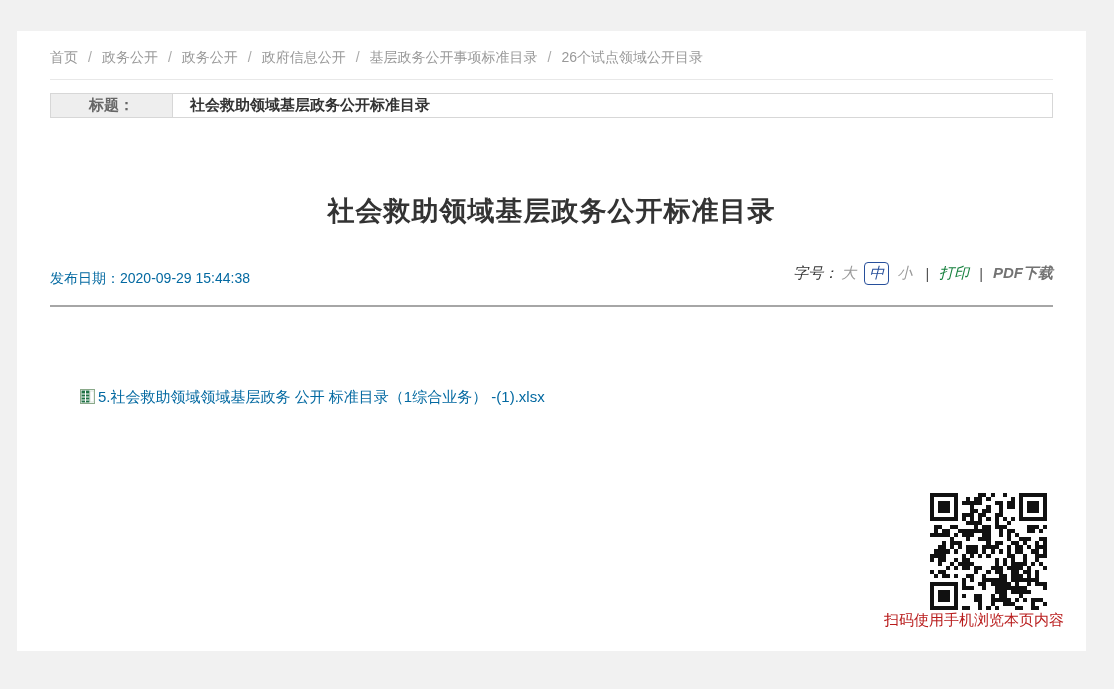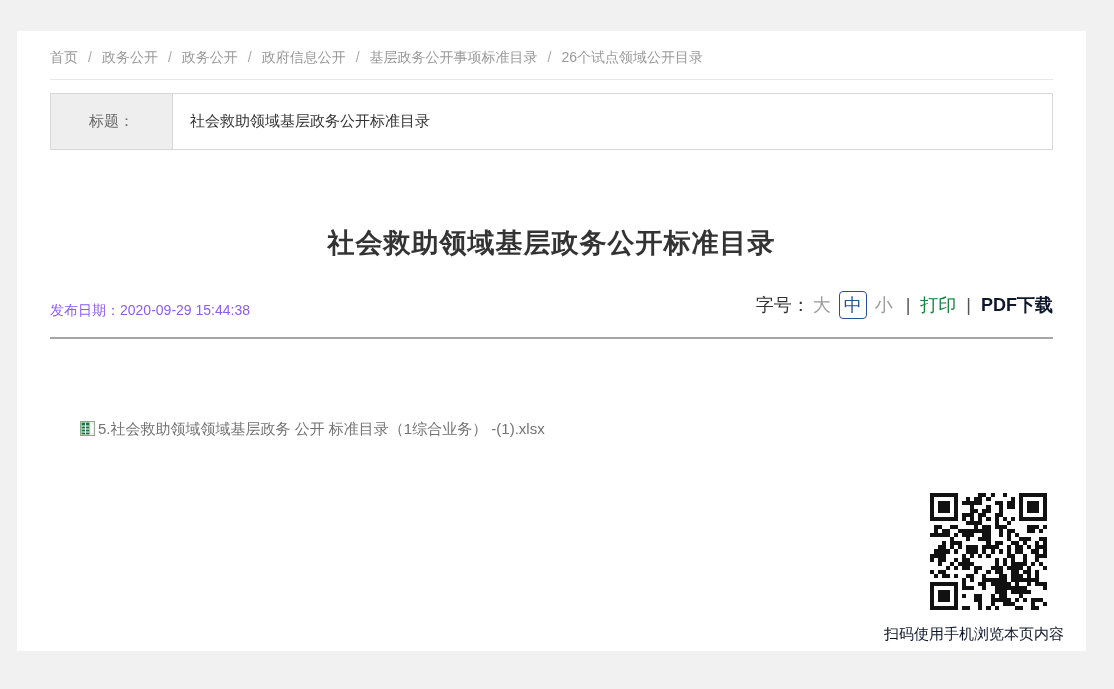--- a/index.html
+++ b/index.html
@@ -30,23 +30,24 @@
 
   
   table.meta {
     width:100%;
     border-collapse:collapse;
     margin-top:13px;
     table-layout:fixed;
   }
   table.meta td {
     border:1px solid #d7d7d7;
-    height:56px;
+    height:24px;
     font-size:15px;
     color:#333;
+    font-weight:bold;
   }
   table.meta td.lbl {
     background:#eeeeee;
     color:#666;
     text-align:center;
   }
   table.meta td.val { padding-left:17px; }
 
   
   h1.article-title {
@@ -58,65 +59,64 @@
     letter-spacing:1px;
   }
 
   
   .info-bar {
     margin-top:29px;
     display:flex;
     align-items:center;
     justify-content:space-between;
   }
-  .pub-date { font-size:14px; color:#8b5cf6;margin-top:12px; }
-  .tools { font-size:18px; color:#333; display:flex; align-items:center; }
+  .pub-date { font-size:14px; color:#0369a1;margin-top:12px; }
+  .tools { font-size:15px; color:#333; display:flex; align-items:center;font-style:italic; }
   .tools .fs-label { color:#333; }
   .size-btn { color:#999; margin:0 3px; cursor:pointer; }
   .size-btn.active {
     color:#274f9b;
     border:1px solid #274f9b;
     border-radius:4px;
     padding:1px 4px;
     margin:0 5px;
   }
   .tools .pipe { color:#555; margin:0 10px; }
   .print-btn { color:#15803d; cursor:pointer; }
-  .pdf-btn { color:#0f172a; font-weight:bold; cursor:pointer; }
+  .pdf-btn { color:#737373; font-weight:bold; cursor:pointer; }
 
   .rule {
     margin-top:17px;
     border-top:2px solid #a6a6a6;
   }
 
   
   .attachment {
     margin-top:80px;
     padding-left:30px;
     font-size:15px;
     line-height:20px;
   }
   .attachment .xls-icon { display:inline-block; vertical-align:-2px; margin-right:3px; }
   .attachment a, .attachment .link {
-    color:#737373;
+    color:#0369a1;
     text-decoration:none;
     cursor:pointer;
   }
 
   
   .qr-block {
     position:absolute;
     top:461px; right:22px;
     width:212px;
   }
   .qr-code { display:block; margin:0 0 0 auto; margin-right:17px; }
   .qr-caption {
-    margin-top:14px;
     font-size:15px;
-    color:#0f172a;
+    color:#b91c1c;
     text-align:right;
     white-space:nowrap;
   }
 </style>
 </head>
 <body>
 
 <div class="card">
   <div class="inner">
 

